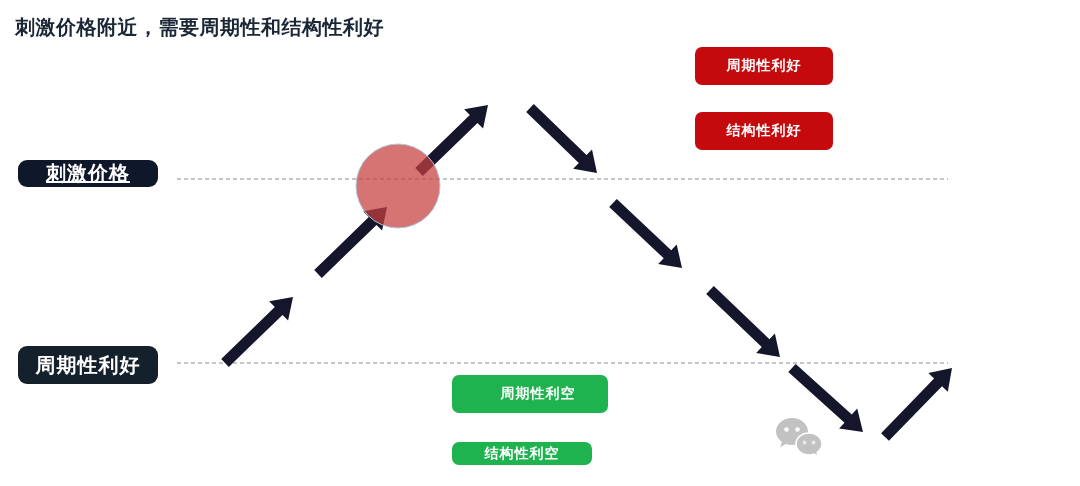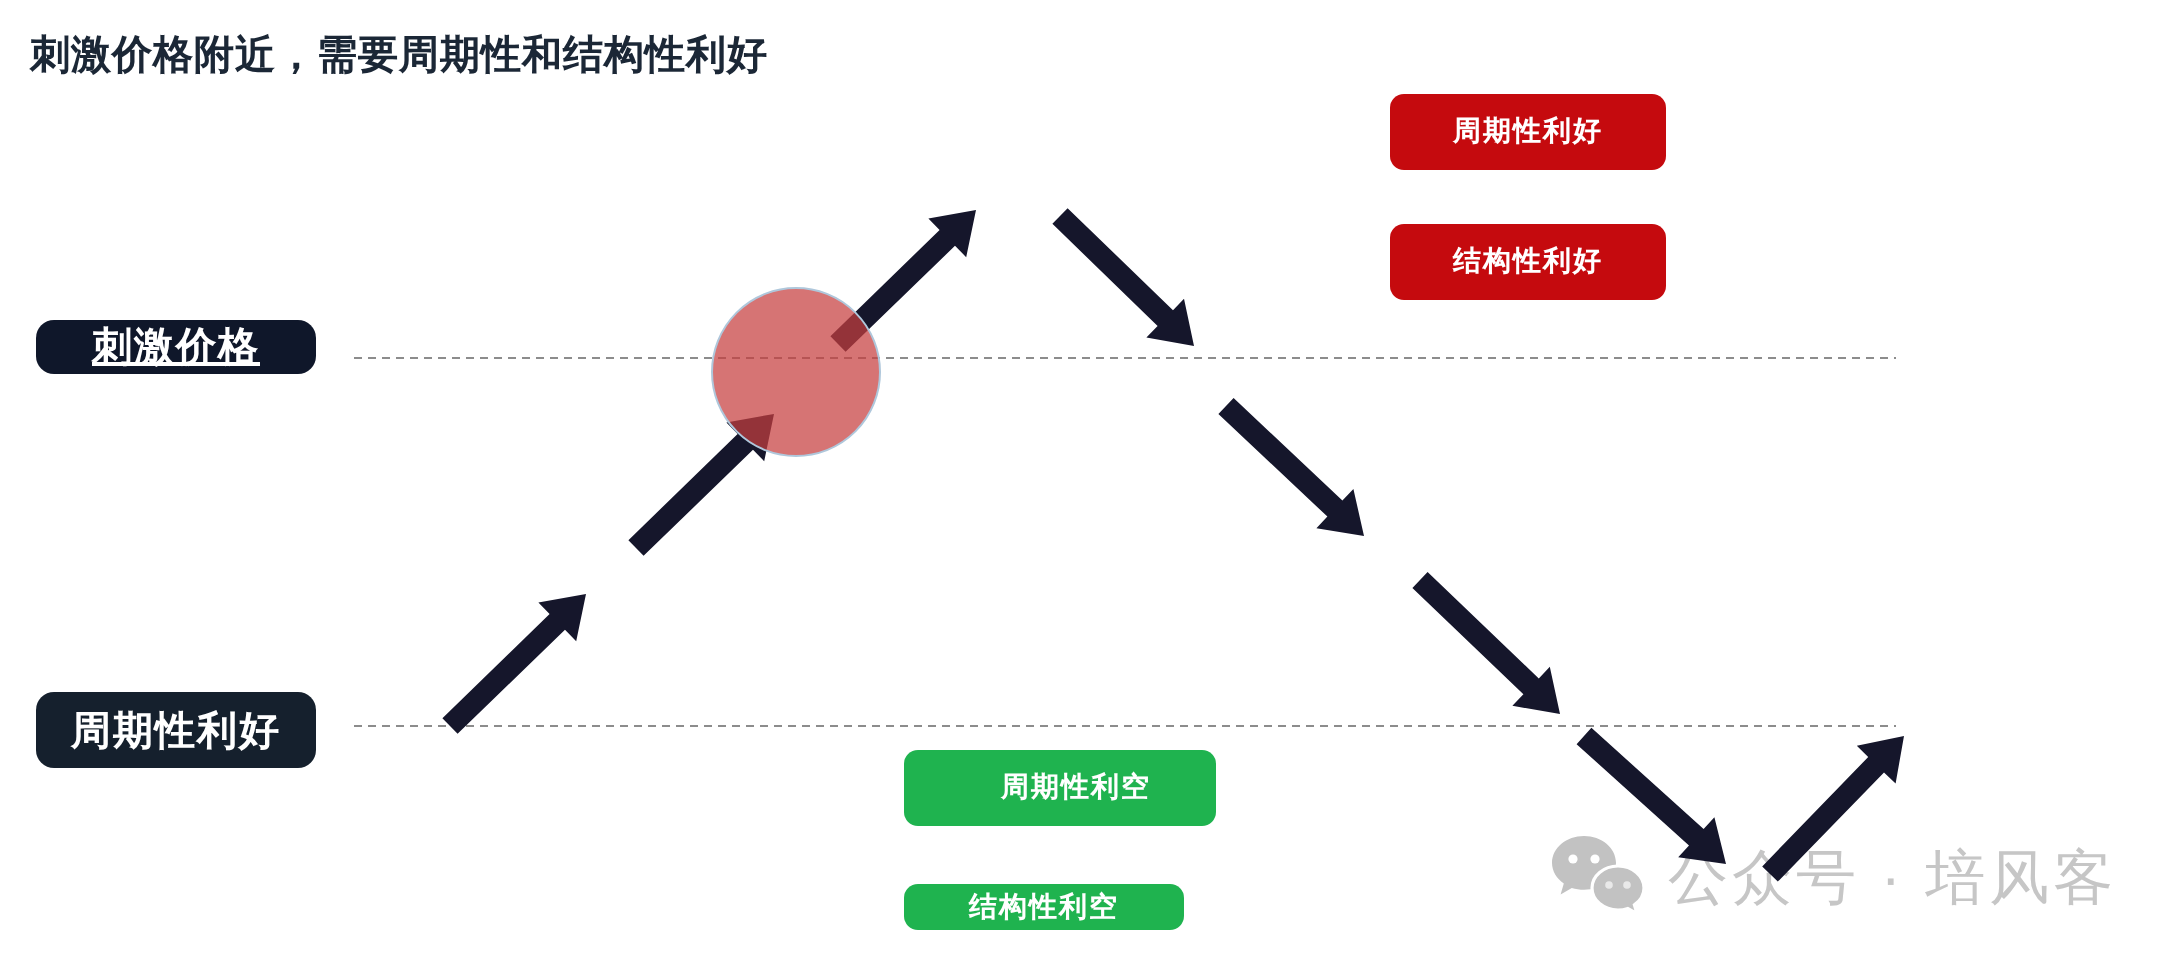--- a/index.html
+++ b/index.html
@@ -46,21 +46,20 @@
       <g fill="#ffffff">
         <circle cx="12.5" cy="13.5" r="2.3"></circle>
         <circle cx="23.5" cy="13.5" r="2.3"></circle>
       </g>
       <g fill="#E9E9E9">
         <circle cx="30.5" cy="26.5" r="1.9"></circle>
         <circle cx="39.5" cy="26.5" r="1.9"></circle>
       </g>
     </svg>
   </span>
-  <span>公众号 · 培风客</span>
 </div>
 
 <svg class="canvas" width="1080" height="486">
     <line x1="177" y1="179" x2="948" y2="179" stroke="#8C8C8C" stroke-width="1" stroke-dasharray="4 3"></line>
     <line x1="177" y1="363" x2="948" y2="363" stroke="#8C8C8C" stroke-width="1" stroke-dasharray="4 3"></line>
     <polygon points="228.8,366.9 282.5,314.9 288.1,320.6 293.0,297.0 269.2,301.2 274.8,307.0 221.2,359.1" fill="#15162B"></polygon>
     <polygon points="321.8,277.9 376.5,224.9 382.1,230.6 387.0,207.0 363.2,211.2 368.8,217.0 314.2,270.1" fill="#15162B"></polygon>
     <polygon points="422.8,175.9 477.5,122.9 483.1,128.6 488.0,105.0 464.2,109.2 469.8,115.0 415.2,168.1" fill="#15162B"></polygon>
     <polygon points="526.2,111.9 578.8,163.0 573.2,168.8 597.0,173.0 592.0,149.4 586.5,155.1 533.8,104.1" fill="#15162B"></polygon>
     <polygon points="609.2,207.0 663.7,258.3 658.2,264.1 682.0,268.0 676.7,244.5 671.2,250.3 616.8,199.0" fill="#15162B"></polygon>

